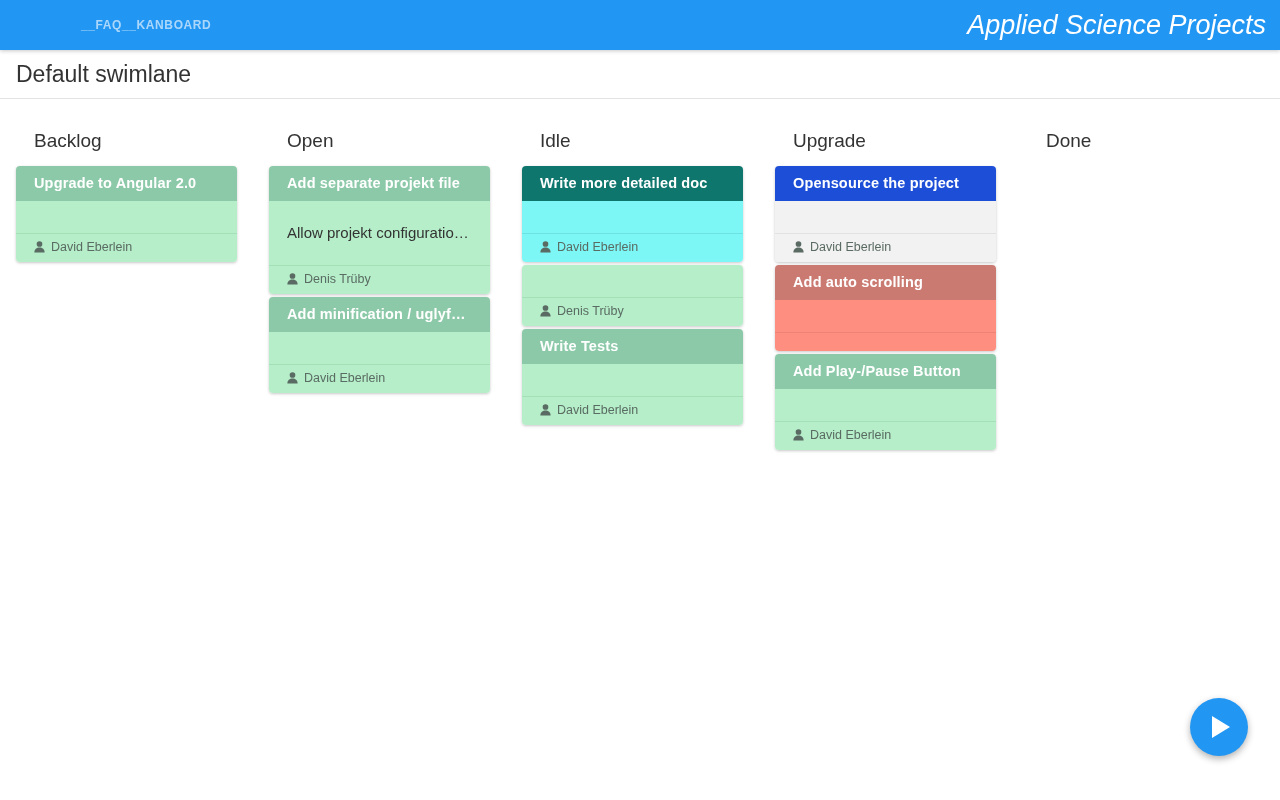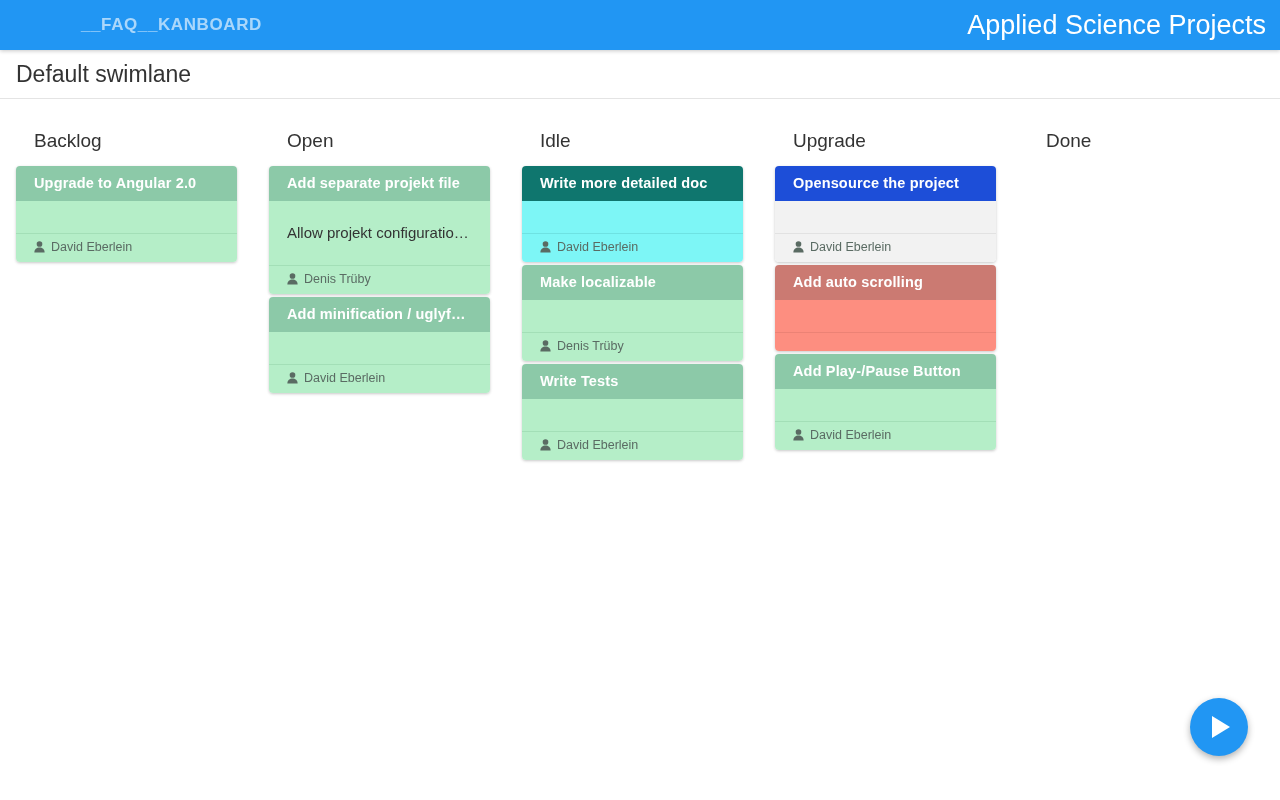--- a/index.html
+++ b/index.html
@@ -26,21 +26,21 @@
     display: flex;
     align-items: stretch;
     height: 50px;
     margin-left: 58px;
   }
   .tab {
     position: relative;
     display: flex;
     align-items: center;
     padding: 0 23px;
-    font-size: 17px;
+    font-size: 12px;
     font-weight: bold;
     letter-spacing: 0.6px;
     color: rgba(255,255,255,0.62);
     cursor: pointer;
     user-select: none;
     white-space: nowrap;
   }
   .tab.active { color: #ffffff; }
   .tab.active::after {
     content: "";
@@ -51,20 +51,21 @@
   }
   .app-title {
     position: absolute;
     right: 14px;
     top: 50%;
     transform: translateY(-50%);
     color: #ffffff;
     font-size: 27px;
     font-weight: normal;
     white-space: nowrap;
+    font-style: italic;
   }
 
   
   .swimlane-head {
     height: 49px;
     display: flex;
     align-items: center;
     padding-left: 16px;
     border-bottom: 1px solid #e4e4e4;
   }
@@ -250,21 +251,20 @@
             <span class="user-icon">
               <svg class="user-icon-svg" width="11" height="12" viewBox="0 0 12 13" aria-hidden="true">
                 <circle cx="6" cy="3.2" r="3.1" fill="#5a6b63"></circle>
                 <path d="M0.4 12.6 C0.4 8.9 3 7.1 6 7.1 C9 7.1 11.6 8.9 11.6 12.6 Z" fill="#5a6b63"></path>
               </svg>
             </span>
             <span>David Eberlein</span>
           </div>
         </div>
         <div class="card green">
-          <div class="card-header">Make localizable</div>
           <div class="card-body"></div>
           <div class="card-footer">
             <span class="user-icon">
               <svg class="user-icon-svg" width="11" height="12" viewBox="0 0 12 13" aria-hidden="true">
                 <circle cx="6" cy="3.2" r="3.1" fill="#5a6b63"></circle>
                 <path d="M0.4 12.6 C0.4 8.9 3 7.1 6 7.1 C9 7.1 11.6 8.9 11.6 12.6 Z" fill="#5a6b63"></path>
               </svg>
             </span>
             <span>Denis Trüby</span>
           </div>

